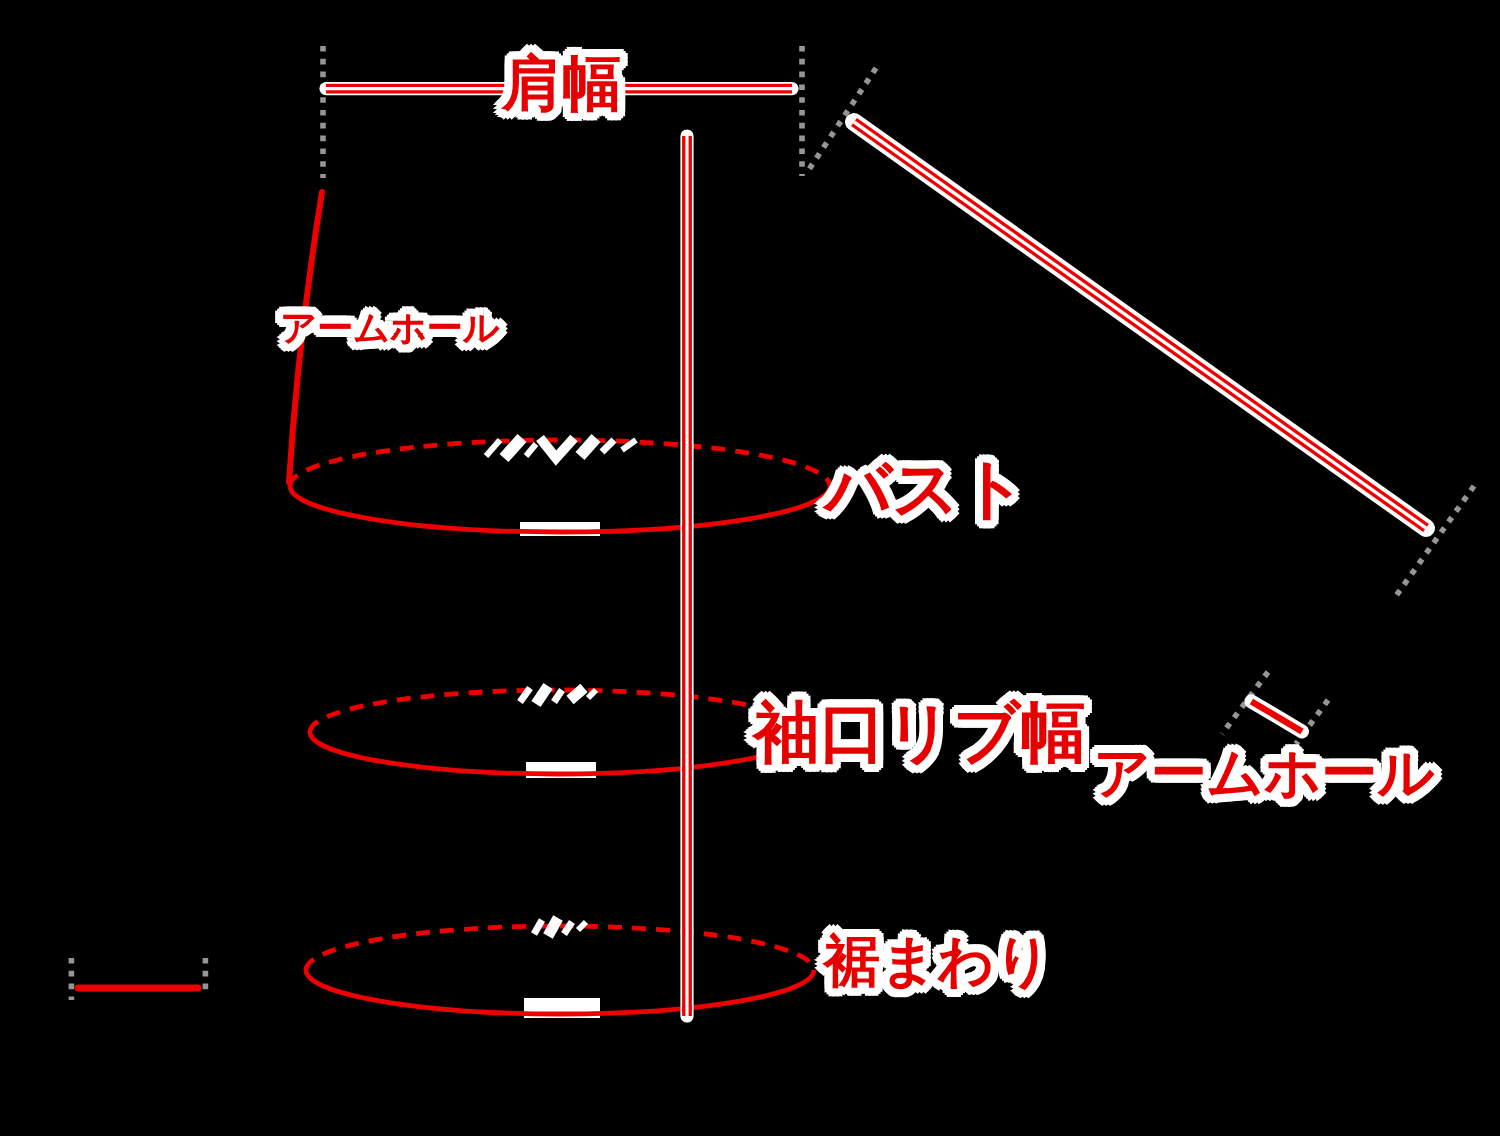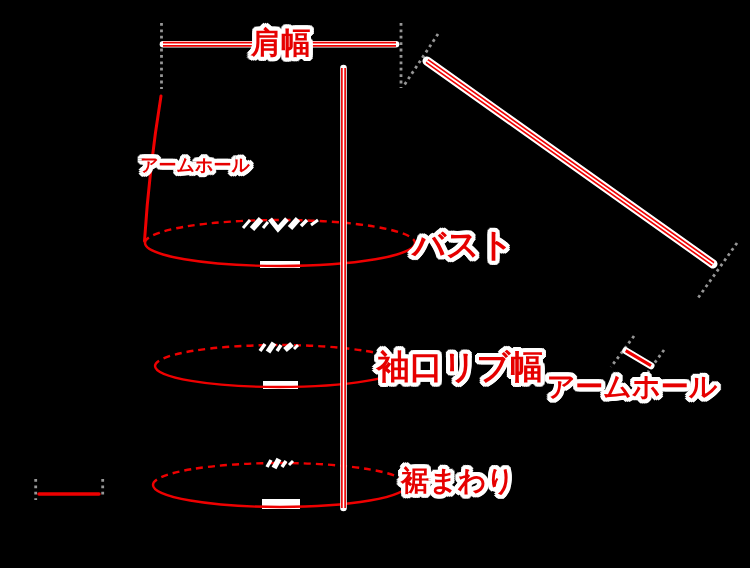--- a/index.html
+++ b/index.html
@@ -122,14 +122,14 @@
       <path class="case" stroke-width="7" d="M625.7,350.7 L651,365.7"></path>
       <path class="core-red" stroke-width="3.2" d="M625.7,350.7 L651,365.7"></path>
     </g>
   </svg>
 
   <div class="label fs30" style="left:281px;top:43px">肩幅</div>
   <div class="label fs26" style="left:195px;top:165px">アームホール</div>
   <div class="label fs27" style="left:463px;top:244px">バスト</div>
   <div class="label fs27" style="left:460px;top:366px">袖口リブ幅</div>
   <div class="label fs28" style="left:632px;top:387px">アームホール</div>
-  <div class="label fs28" style="left:458px;top:481px">裾まわり</div>
+  <div class="label fs28" style="left:469px;top:481px">裾まわり</div>
 </div>
 
 </body></html>

